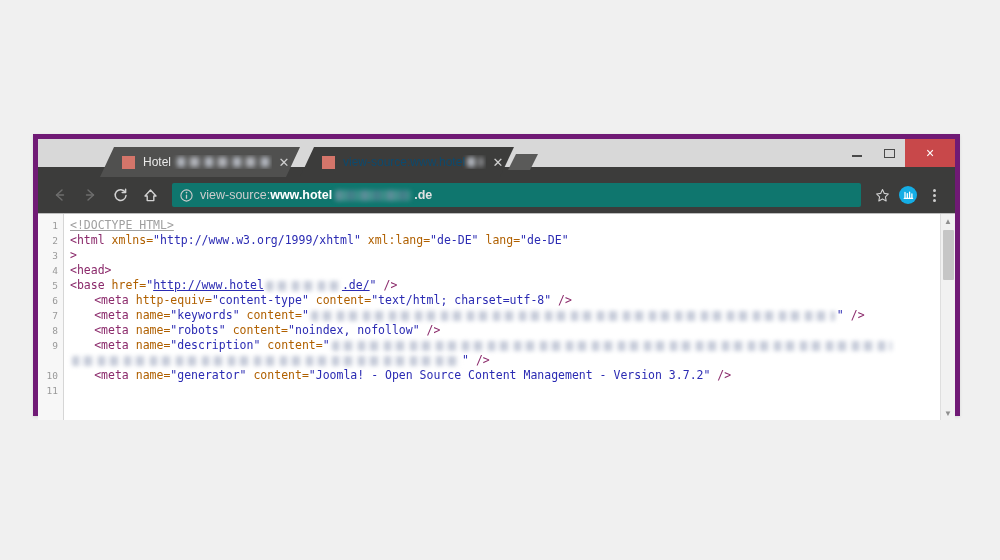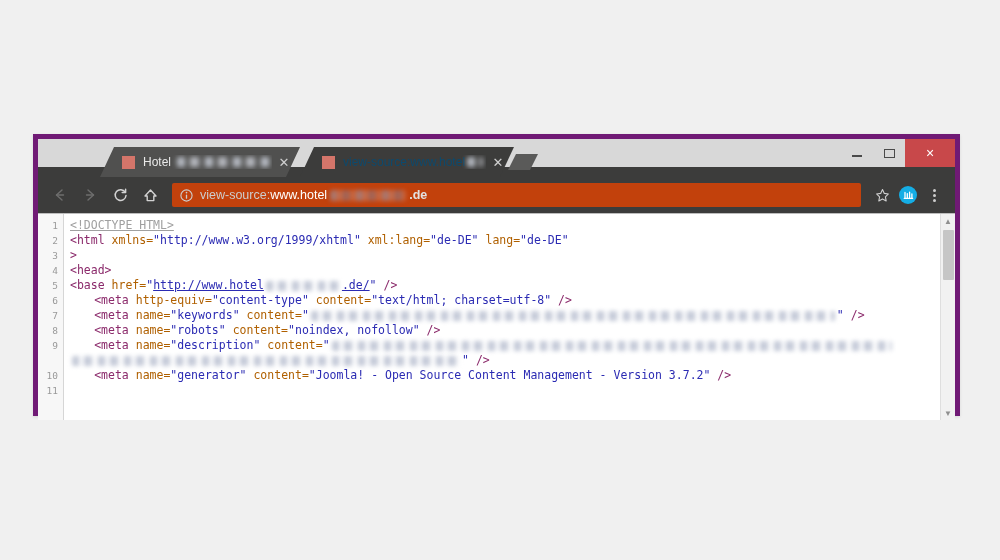--- a/index.html
+++ b/index.html
@@ -160,36 +160,36 @@
     width: 28px; height: 28px;
     display: flex; align-items: center; justify-content: center;
     flex: 0 0 28px;
     margin-right: 2px;
   }
   .navbtn svg { display: block; }
 
   #omnibox {
     flex: 1 1 auto;
     height: 24px;
-    background: #c2410c;
+    background: #0f766e;
     border-radius: 2px;
     display: flex; align-items: center;
     padding: 0 8px;
     margin: 0 8px 0 6px;
     overflow: hidden;
   }
   #info-icon { flex: 0 0 auto; margin-right: 7px; display: flex; }
   #omnibox-text {
     font-family: "Liberation Sans", sans-serif;
     font-size: 12.5px;
     color: #cdcdcd;
     white-space: nowrap;
     display: flex; align-items: center;
   }
-  #omnibox-text .host { color: #ffffff; font-weight: normal; }
+  #omnibox-text .host { color: #ffffff; font-weight: bold; }
   #omnibox-text .tld  { color: #e2e2e2; font-weight: bold; }
 
   .tbicon {
     width: 26px; height: 26px; flex: 0 0 26px;
     display: flex; align-items: center; justify-content: center;
   }
   #ext-icon-circle {
     width: 18px; height: 18px; border-radius: 50%;
     background: #15aee5;
     display: flex; align-items: center; justify-content: center;

